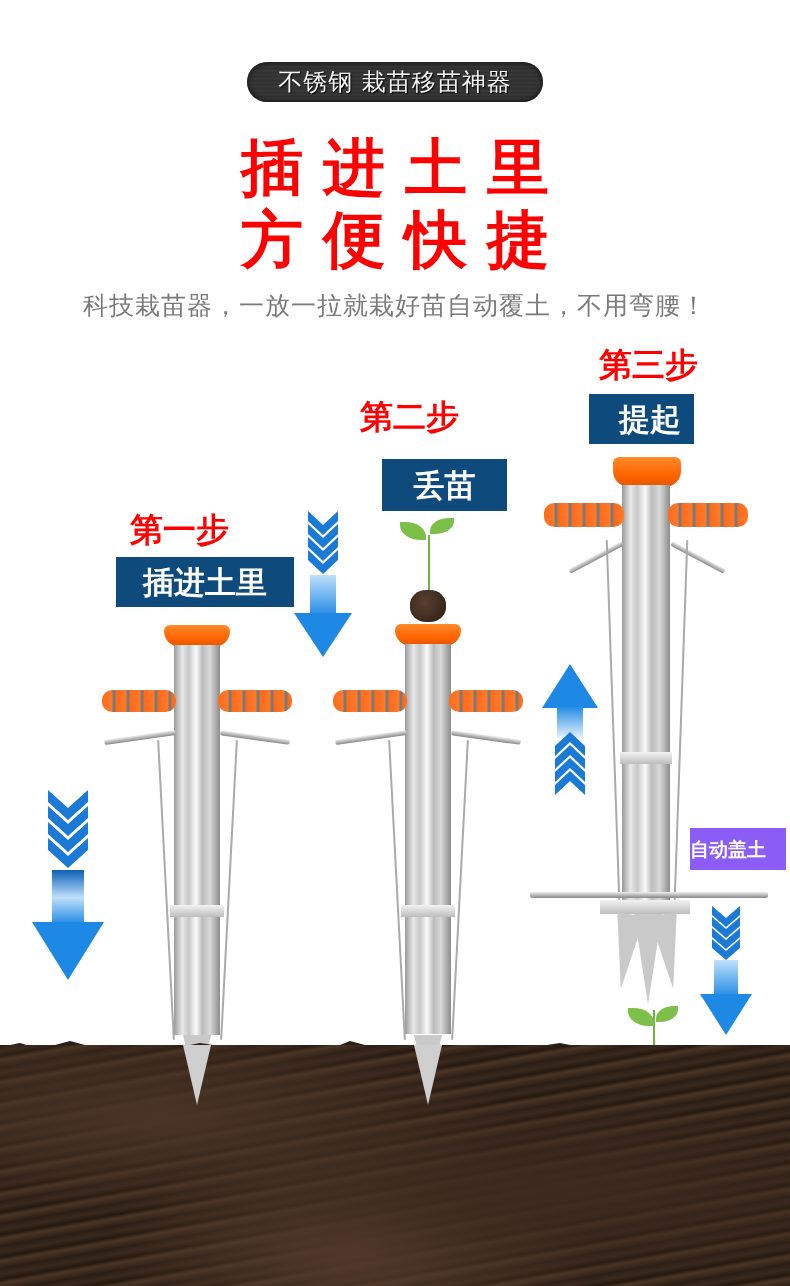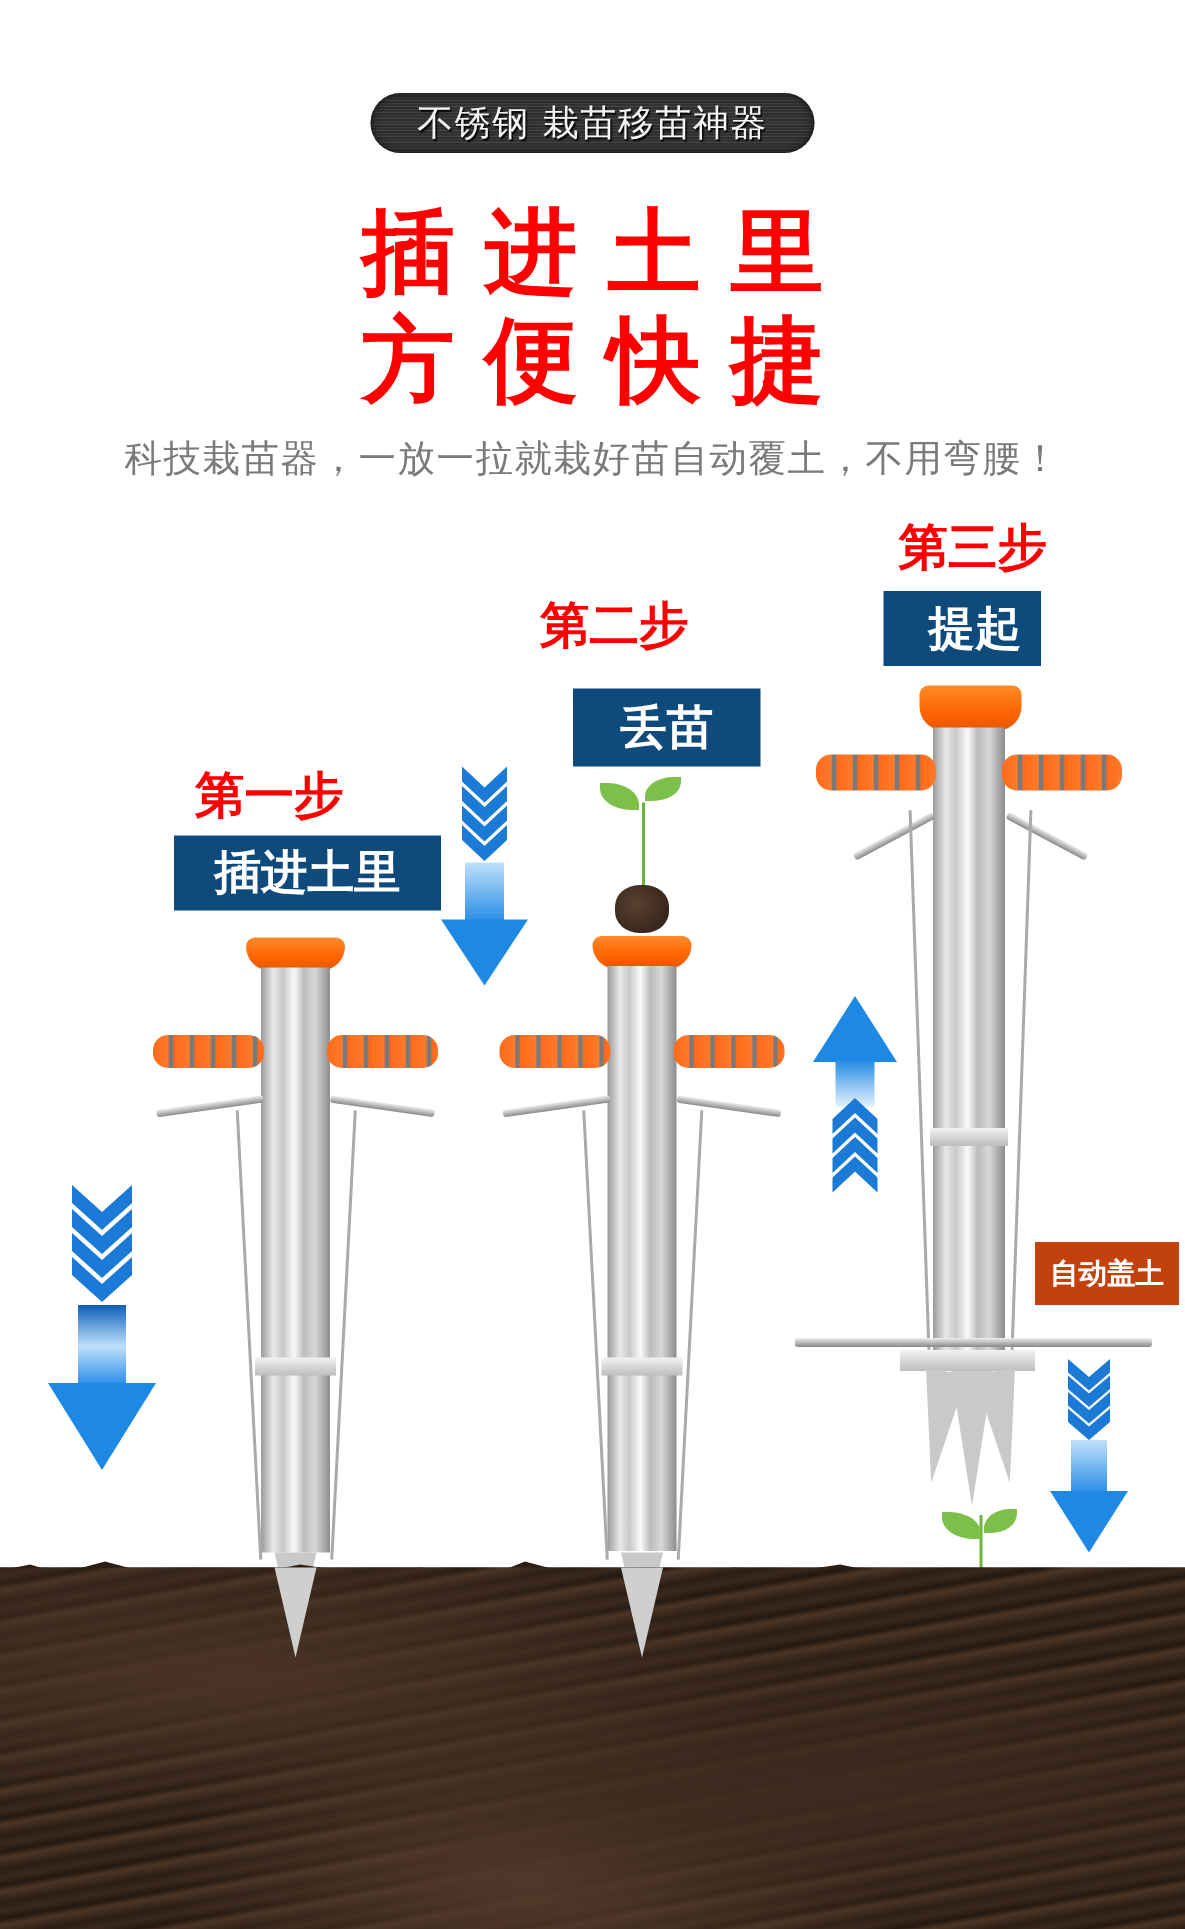--- a/index.html
+++ b/index.html
@@ -27,22 +27,22 @@
   }
   .step-label {
     position:absolute; color:#ff0000; font-weight:bold; font-size:33px;
   }
   .action-box {
     position:absolute; background:#0e4a7c; color:#ffffff; font-weight:bold;
     text-align:center; font-size:31px;
   }
   .auto-box {
     position:absolute; left:690px; top:828px; width:96px; height:42px;
-    background:#c2410c; color:#fff; font-weight:bold; font-size:19px;
-    text-align:center; line-height:42px;
+    background:#8b5cf6; color:#fff; font-weight:bold; font-size:19px;
+    text-align:left; line-height:42px;
   }
 
   
   .soil {
     position:absolute; left:0; top:1045px; width:790px; height:241px;
     background:
       radial-gradient(ellipse at 20% 30%, #4a3426 0%, transparent 40%),
       radial-gradient(ellipse at 70% 60%, #3e2b1f 0%, transparent 45%),
       radial-gradient(ellipse at 45% 85%, #523a2a 0%, transparent 40%),
       repeating-linear-gradient(170deg,#2a1d15 0px,#3a281c 6px,#24180f 11px,#4a3525 15px,#2d1f15 22px),

